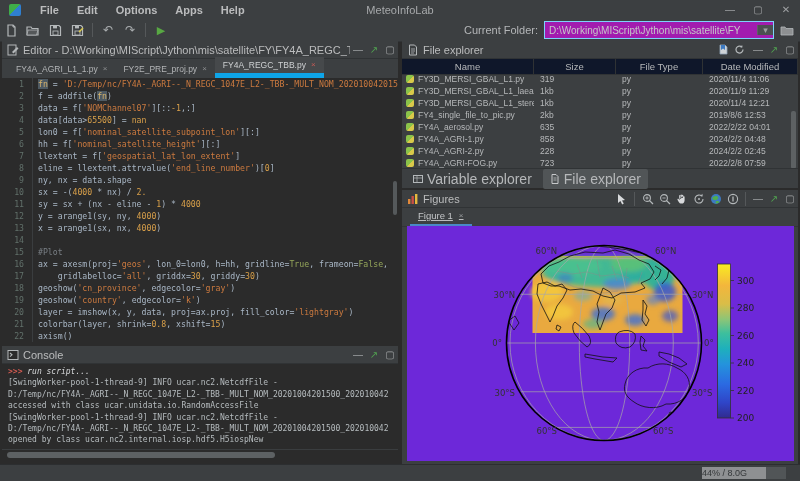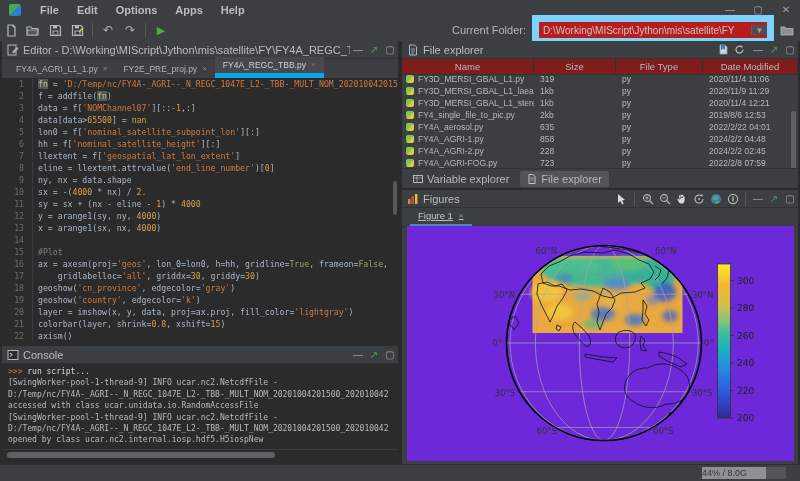--- a/index.html
+++ b/index.html
@@ -15,21 +15,21 @@
   #win-title{position:absolute;left:0;right:0;text-align:center;color:#a7a9ab;pointer-events:none;}
   .winbtns{margin-left:auto;display:flex;z-index:2;}
   .winbtn{width:28px;text-align:center;color:#9fa1a3;font-size:10px;}
   #toolbar{left:0;top:19px;width:800px;height:22px;background:#3c3f41;display:flex;align-items:center;
            border-bottom:1px solid #323537;}
   .tbtn{width:22px;height:18px;display:flex;align-items:center;justify-content:center;}
   .tsep{width:1px;height:14px;background:#55585a;margin:0 4px;}
   .glyph{color:#a9adaf;font-size:12px;line-height:1;}
   #run-glyph{color:#58a843;font-size:11px;}
   #cf-label{margin-left:auto;color:#b4b6b8;font-size:11px;}
-  #cf-combo{width:228px;height:16px;background:#b91c1c;border:7px solid #7dd3fc;margin:0 2px 0 6px;
+  #cf-combo{width:228px;height:16px;background:#a21caf;border:1px solid #7dd3fc;margin:0 2px 0 6px;
             display:flex;align-items:center;font-size:10px;color:#c6c8ca;}
   #cf-text{flex:1;padding:0 4px;white-space:nowrap;overflow:hidden;}
   #cf-arrow{width:15px;text-align:center;color:#9fa1a3;border-left:1px solid #5e6163;background:#4c5052;font-size:9px;}
   
   .panel{position:absolute;background:#3c3f41;}
   .phead{height:17px;display:flex;align-items:center;background:#3c3f41;border-bottom:1px solid #303335;}
   .phead .ptitle{color:#bbbcbd;font-size:11px;margin-left:4px;white-space:nowrap;overflow:hidden;}
   .picon{width:12px;height:12px;margin-left:5px;flex:none;}
   .pbtns{margin-left:auto;display:flex;align-items:center;flex:none;}
   .pbtn{width:16px;text-align:center;font-size:10px;color:#9fa1a3;}
@@ -47,39 +47,39 @@
   .ln{display:inline-block;width:22px;padding-right:8px;text-align:right;color:#61706a;
       background:#2b2b2b;border-right:1px solid #3a3d3f;margin-right:5px;}
   .tv{color:#a9b7c6}.ts{color:#cc7a3f}.tn{color:#d9a04a}.tk{color:#95a65a}.tc{color:#797f85}
   .th{background:#4e5a63;color:#d8b36a}
   #ed-vscroll{position:absolute;right:1px;top:140px;width:4px;height:34px;background:#55595b;border-radius:2px;}
   
   #console{left:2px;top:346px;width:396px;height:114px;}
   #con-body{position:absolute;left:0;top:18px;right:0;bottom:10px;background:#2b2b2b;overflow:hidden;
             font-family:"DejaVu Sans Mono",monospace;font-size:8px;line-height:11.4px;padding:2px 0 0 6px;}
   .con-line{white-space:pre;}
-  .cp{color:#d25b52;font-weight:bold;}.co{color:#b6bcbf;}.cw{color:#d8dadc;}
+  .cp{color:#d25b52;font-weight:bold;}.co{color:#b6bcbf;}.cw{color:#d8dadc;font-style:italic;}
   #con-hscroll{position:absolute;left:0;right:0;bottom:0;height:10px;background:#2b2b2b;border-top:1px solid #3a3d3f;}
   #con-hthumb{position:absolute;left:5px;top:2px;width:268px;height:6px;background:#5d6163;border-radius:3px;}
   
   #fx{left:402px;top:41px;width:396px;height:147px;}
-  #fx-header{height:15px;display:grid;grid-template-columns:132px 82px 87px auto;background:#7f1d1d;
+  #fx-header{height:15px;display:grid;grid-template-columns:132px 82px 87px auto;background:#0f172a;
              border-bottom:1px solid #303335;color:#b6b8ba;font-size:9.5px;}
   #fx-header div{display:flex;align-items:center;justify-content:center;border-right:1px solid #2f3234;overflow:hidden;}
   #fx-rows{position:absolute;left:0;top:32px;right:10px;bottom:20px;overflow:hidden;}
   .fx-row{display:grid;grid-template-columns:132px 82px 87px auto;height:12px;align-items:center;
           color:#b6b8ba;font-size:8.5px;}
   .fx-name{display:flex;align-items:center;gap:4px;padding-left:4px;white-space:nowrap;overflow:hidden;}
   .py-ico{width:8px;height:8px;border-radius:2px;flex:none;
           background:linear-gradient(135deg,#8bc34a 0 52%,#d9c94a 52% 100%);}
   .fx-cell{padding-left:6px;white-space:nowrap;overflow:hidden;}
   #fx-vscroll{position:absolute;right:2px;top:70px;width:5px;height:58px;background:#5d6163;border-radius:2px;}
   #fx-tabs{position:absolute;left:0;bottom:0;height:19px;right:0;display:flex;align-items:center;
            background:#3c3f41;border-top:1px solid #303335;padding-left:4px;gap:4px;}
-  .fx-tab{display:flex;align-items:center;gap:4px;font-size:11px;color:#b6b8ba;padding:2px 7px;border-radius:2px;}
+  .fx-tab{display:flex;align-items:center;gap:4px;font-size:14px;color:#b6b8ba;padding:2px 7px;border-radius:2px;}
   .fx-tab.active{background:#515557;}
   .mini-ico{width:10px;height:10px;flex:none;}
   
   #figs{left:402px;top:190px;width:396px;height:274px;}
   #fig-tabs{height:18px;background:#3c3f41;display:flex;align-items:flex-end;padding-left:8px;border-bottom:1px solid #323537;text-decoration:underline;}
   .fig-tab{height:17px;display:flex;align-items:center;gap:6px;padding:0 8px;font-size:9.5px;color:#c4c6c8;
            border-bottom:2px solid #4a88c7;}
   .fig-tab .cls{color:#9b9da0;font-size:8px;}
   #fig-canvas{position:absolute;left:5px;top:36px;width:387px;height:235px;background:#6d28d9;}
   .figbtn{width:17px;height:15px;display:flex;align-items:center;justify-content:center;}
@@ -95,20 +95,21 @@
 
 <div id="app">
 
   <div class="abs" id="titlebar">
     <div id="logo"></div>
     <span class="menu-item">File</span>
     <span class="menu-item">Edit</span>
     <span class="menu-item">Options</span>
     <span class="menu-item">Apps</span>
     <span class="menu-item">Help</span>
+    <span id="win-title">MeteoInfoLab</span>
     <span class="winbtns">
       <span class="winbtn">—</span>
       <span class="winbtn">▢</span>
       <span class="winbtn">✕</span>
     </span>
   </div>
 
   <div class="abs" id="toolbar">
     <span class="tbtn">
       <svg class="icon" width="13" height="13" viewBox="0 0 13 13">

